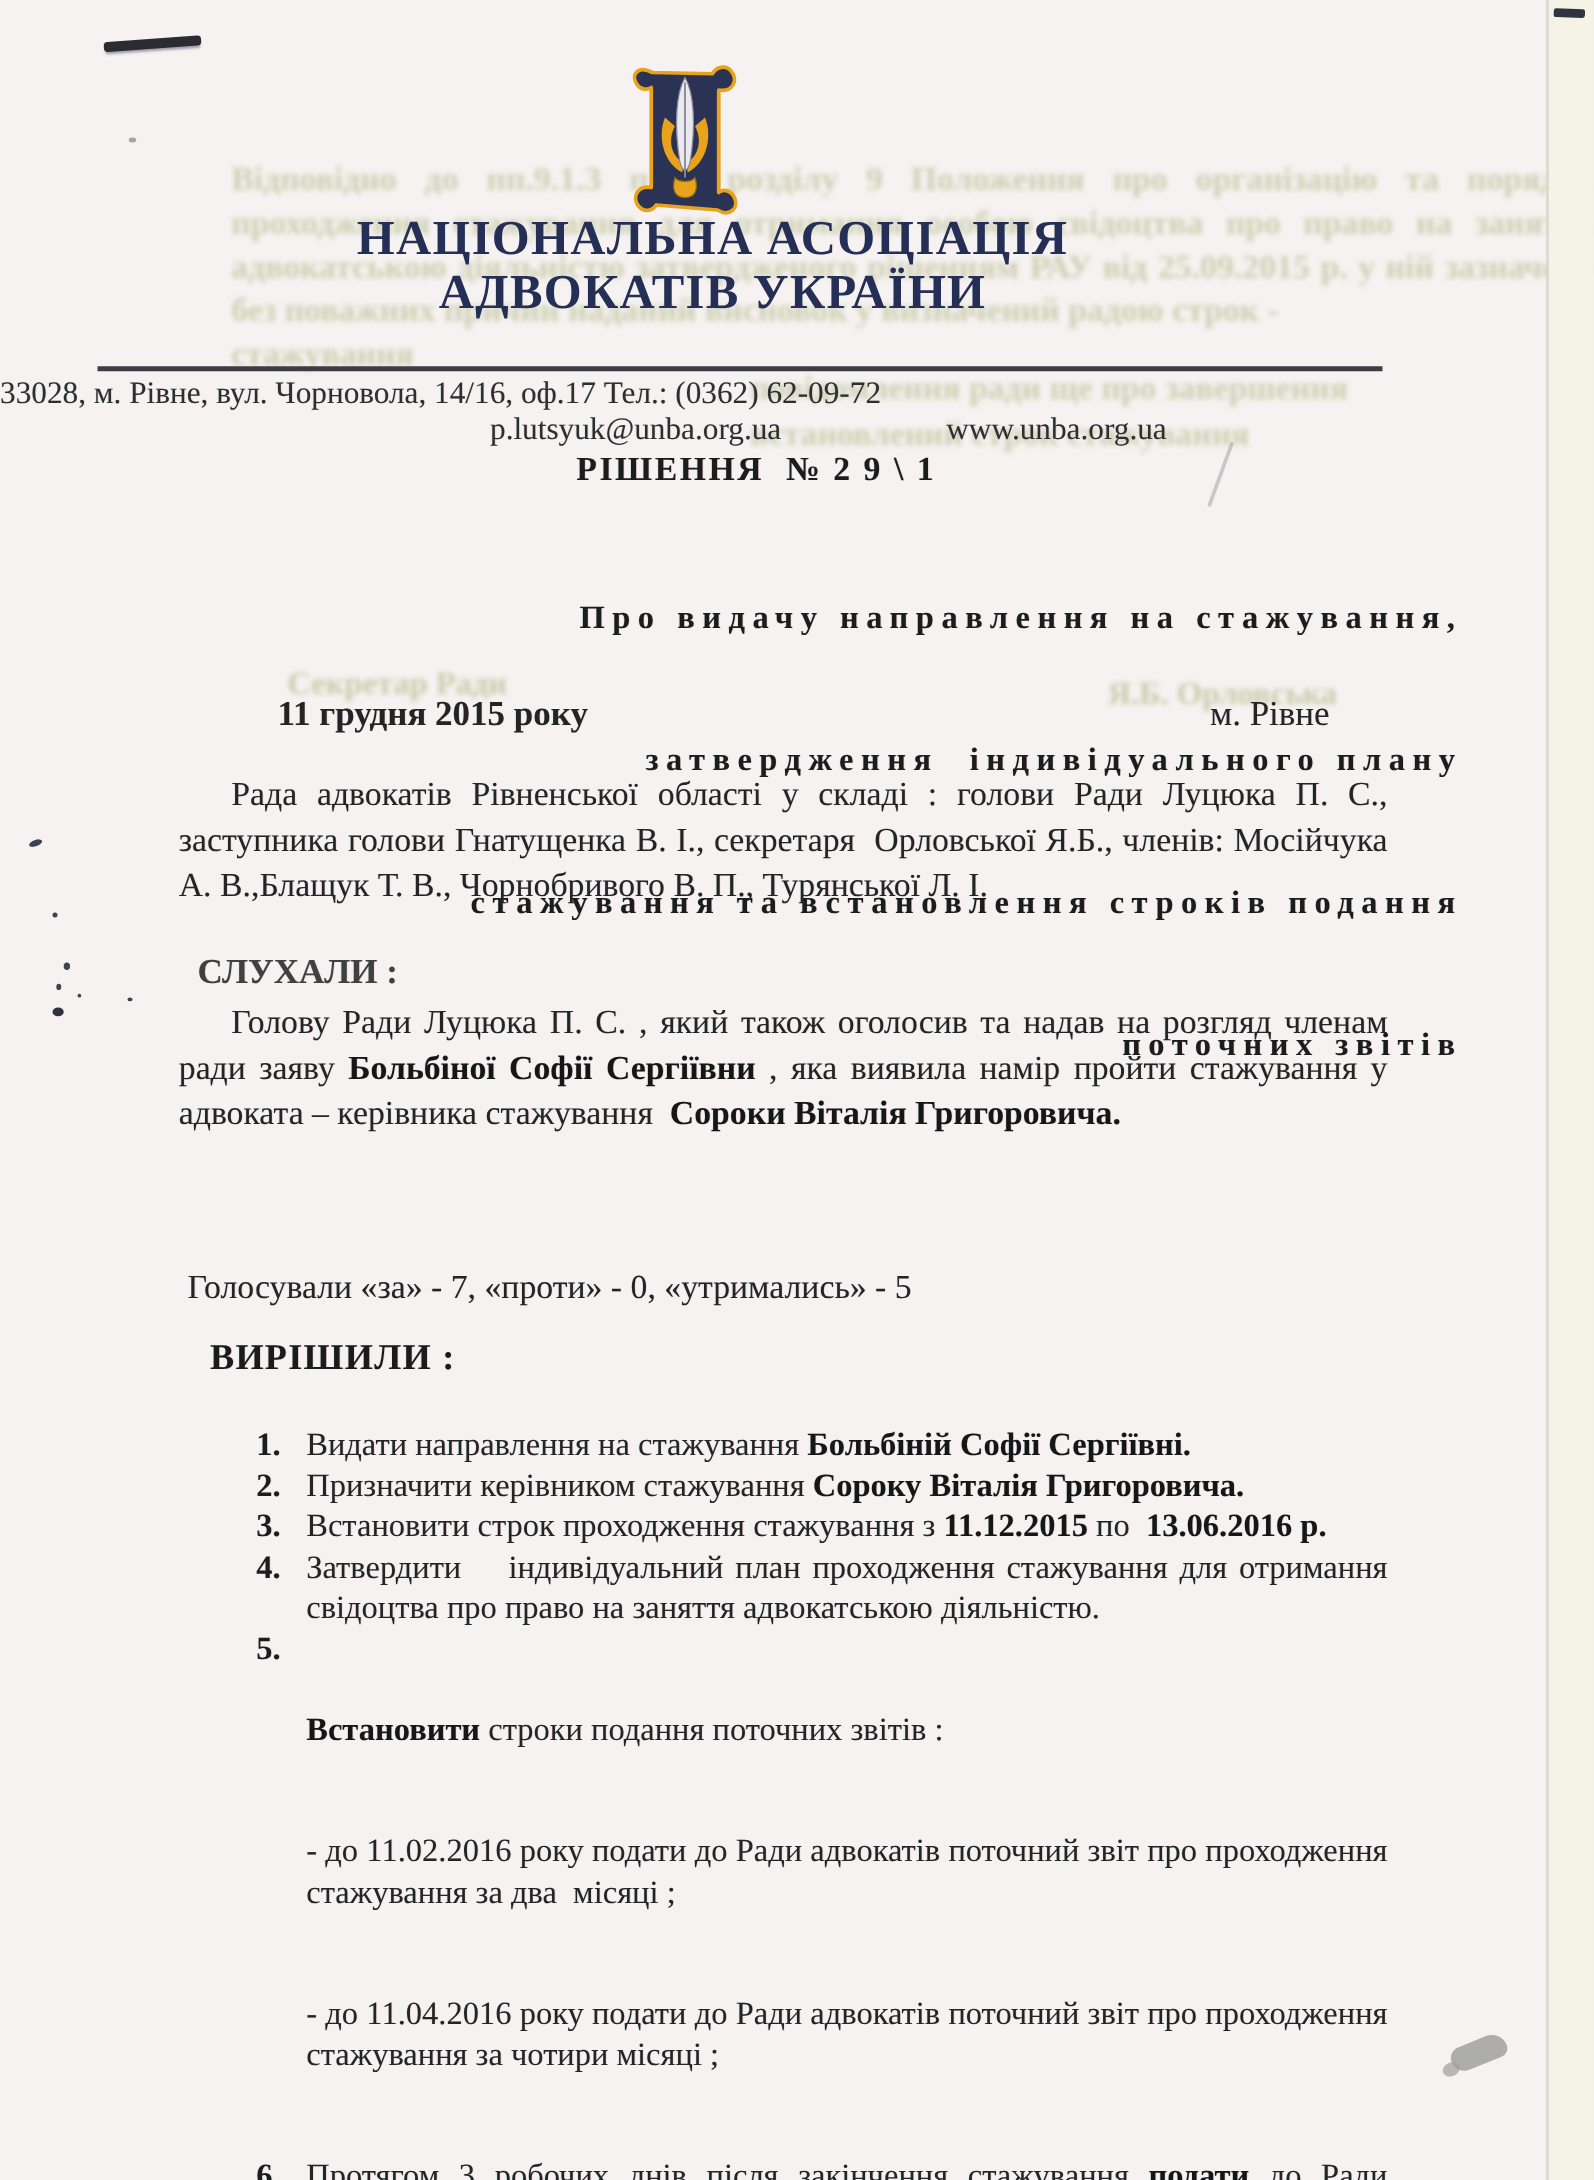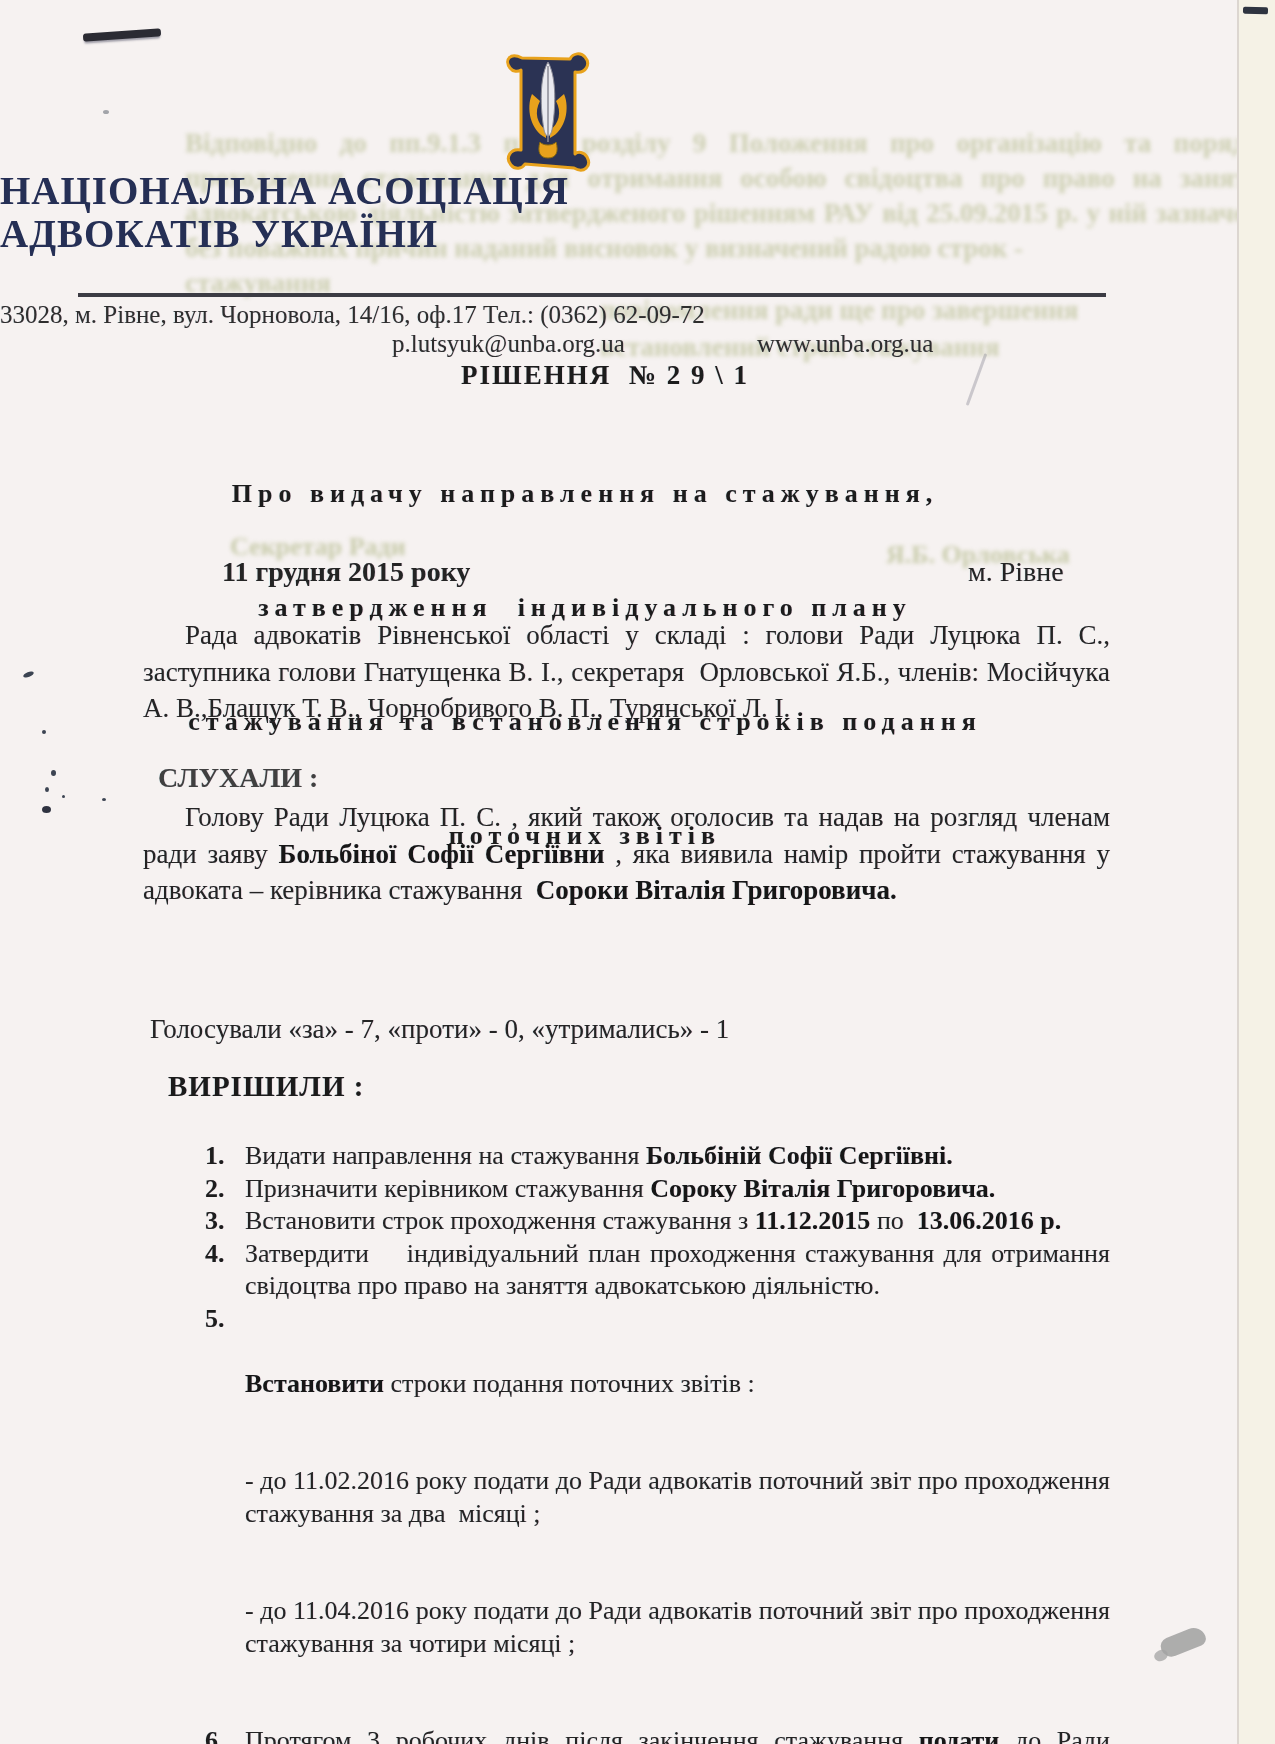--- a/index.html
+++ b/index.html
@@ -19,32 +19,32 @@
   .smudge{left:1160px;top:1632px;width:46px;height:20px;background:#9b9b9b;border-radius:10px 14px 8px 12px;transform:rotate(-22deg);opacity:.8;}
   .smudge2{left:1154px;top:1650px;width:14px;height:11px;background:#a3a3a3;border-radius:50%;transform:rotate(-22deg);opacity:.75;}
   .stray-line{left:975px;top:352px;width:3px;height:55px;background:rgba(120,120,135,.35);transform:rotate(20deg);border-radius:2px;}
   
   .ghost{color:#9aa464;filter:blur(2px);opacity:.45;font-weight:700;pointer-events:none;}
   .ghost-top{left:185px;top:126px;width:1090px;font-size:27px;line-height:35px;text-align:justify;}
   .ghost-short{left:185px;top:268px;font-size:27px;}
   .ghost-right{left:600px;top:292px;width:670px;font-size:27px;line-height:37px;}
   .ghost-sig{font-size:26px;filter:blur(2.2px);opacity:.5;}
   
-  .hdr-center{left:0;width:1140px;text-align:left;color:#252f55;font-weight:700;}
+  .hdr-center{left:0;width:1140px;text-align:center;color:#252f55;font-weight:700;}
   .org1{top:168px;font-size:39px;letter-spacing:1px;}
   .org2{top:211px;font-size:39px;letter-spacing:1px;}
   .org3{top:255px;font-size:33px;}
   .rule{left:78px;top:293px;width:1028px;height:4px;background:#3c3c44;}
   .addr{left:0;top:301px;width:1140px;font-size:25px;color:#2e2e2e;}
   .email{left:392px;top:330px;font-size:25px;color:#2e2e2e;}
   .website{left:757px;top:330px;font-size:25px;color:#2e2e2e;}
   .logo{left:502px;top:50px;}
   
   .dec-num{left:0;top:360px;width:1210px;text-align:center;font-size:27px;font-weight:700;letter-spacing:2px;white-space:pre-wrap;color:#1c1c1c;}
-  .dec-title{left:0;top:399px;width:1170px;text-align:center;font-size:26px;font-weight:700;letter-spacing:6px;line-height:38px;color:#1c1c1c;white-space:pre-wrap;}
+  .dec-title{left:0;top:399px;width:1170px;text-align:right;font-size:26px;font-weight:700;letter-spacing:6px;line-height:38px;color:#1c1c1c;white-space:pre-wrap;}
   
   .fringe{text-shadow:.6px 0 0 rgba(200,40,120,.13),-.6px 0 0 rgba(0,180,200,.13);}
   .dateline{left:0;top:556px;width:1275px;font-size:28px;}
   .date-l{position:absolute;left:222px;top:0;font-weight:bold;}
   .place-r{position:absolute;left:968px;top:0;}
   .par{font-size:27px;line-height:36.5px;text-align:justify;white-space:pre-wrap;}
   .compo{left:143px;top:617px;width:967px;text-indent:42px;}
   .heard-lbl{left:158px;top:762px;font-size:28px;font-weight:700;color:#404040;}
   .heard-par{left:143px;top:799px;width:967px;text-indent:42px;}
   .considered{left:150px;top:958px;font-size:27px;}
@@ -115,21 +115,21 @@
   <div class="abs dateline fringe">
     <span class="date-l">11 грудня 2015 року</span>
     <span class="place-r">м. Рівне</span>
   </div>
 
   <div class="abs par compo fringe">Рада адвокатів Рівненської області у складі : голови Ради Луцюка П. С., заступника голови Гнатущенка В. І., секретаря  Орловської Я.Б., членів: Мосійчука А. В.,Блащук Т. В., Чорнобривого В. П., Турянської Л. І.</div>
 
   <div class="abs heard-lbl fringe">СЛУХАЛИ :</div>
   <div class="abs par heard-par fringe"><span>Голову Ради Луцюка П. С. , який також оголосив та надав на розгляд членам ради заяву </span><b>Больбіної Софії Сергіївни</b><span> , яка виявила намір пройти стажування у адвоката – керівника стажування  </span><b>Сороки Віталія Григоровича.</b></div>
 
-  <div class="abs vote fringe">Голосували «за» - 7, «проти» - 0, «утримались» - 1</div>
+  <div class="abs vote fringe">Голосували «за» - 7, «проти» - 0, «утримались» - 5</div>
 
   <div class="abs resolved-lbl fringe">ВИРІШИЛИ :</div>
 
   <div class="abs list fringe">
     <div class="item">
       <span class="num">1.</span>
       <span class="itxt"><span>Видати направлення на стажування </span><b>Больбіній Софії Сергіївні.</b></span>
     </div>
     <div class="item">
       <span class="num">2.</span>

